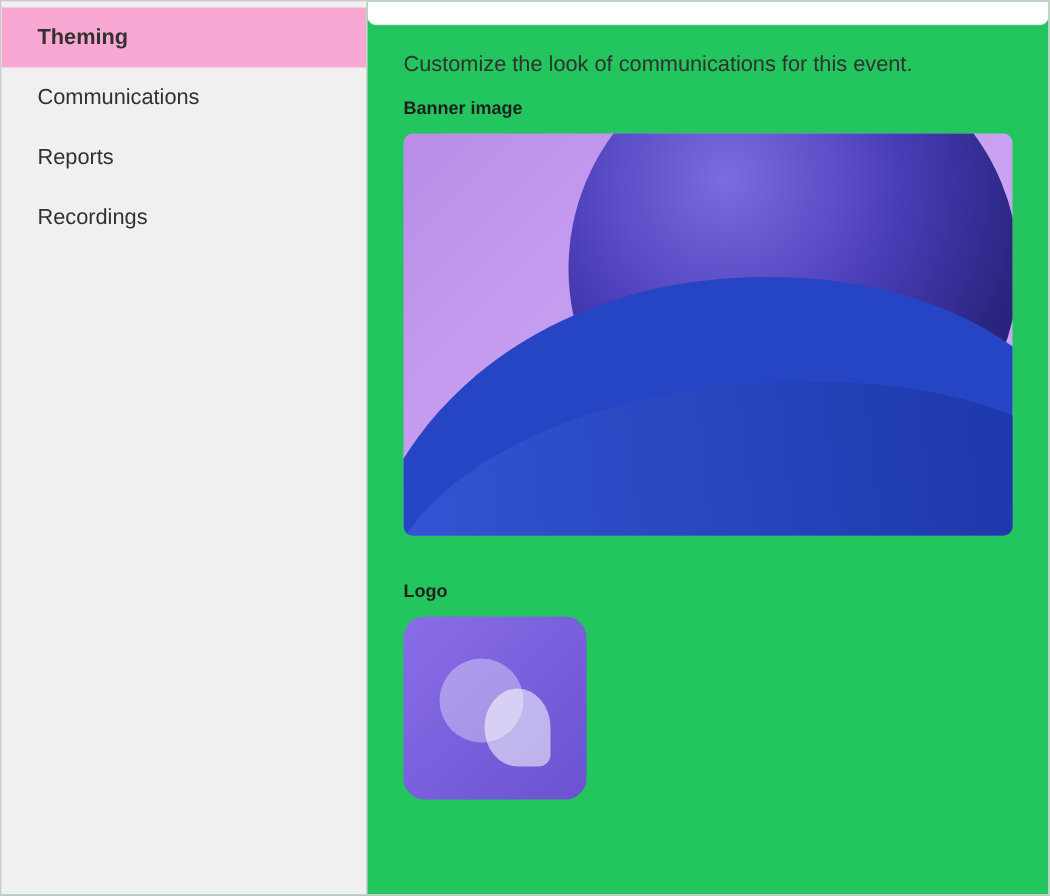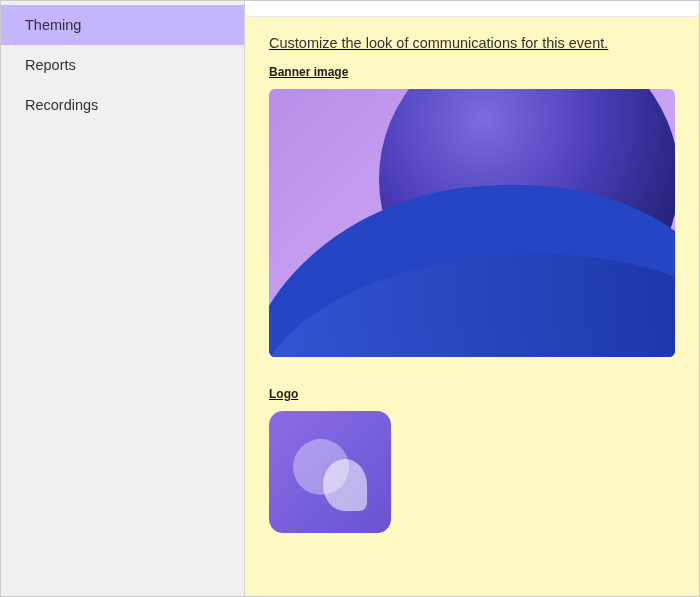--- a/index.html
+++ b/index.html
@@ -19,29 +19,28 @@
       border-right: 1px solid #d0d0d0;
       flex-shrink: 0;
     }
     .sidebar-item {
       padding: 12px 24px;
       font-size: 14.5px;
       color: #323130;
       cursor: pointer;
     }
     .sidebar-item.active {
-      background: #c4b5fd;
-      font-weight: 400;
+      background: #f9a8d4;
+      font-weight: 700;
     }
     .main {
       flex: 1;
-      background: #fef9c3;
+      background: #22c55e;
       padding: 18px 24px 0 24px;
       overflow: hidden;
-      text-decoration: underline;
     }
     .top-strip {
       height: 16px;
       background: #fff;
       border-radius: 0 0 6px 6px;
       margin: -18px -24px 18px -24px;
       border-bottom: 1px solid #e5e5e5;
     }
     .description {
       font-size: 14.5px;
@@ -149,20 +148,23 @@
     }
   </style>
 </head>
 <body>
 
 <nav class="sidebar">
   <div class="sidebar-item active">
     <span>Theming</span>
   </div>
   <div class="sidebar-item">
+    <span>Communications</span>
+  </div>
+  <div class="sidebar-item">
     <span>Reports</span>
   </div>
   <div class="sidebar-item">
     <span>Recordings</span>
   </div>
 </nav>
 
 <main class="main">
   <div class="top-strip"></div>
 

